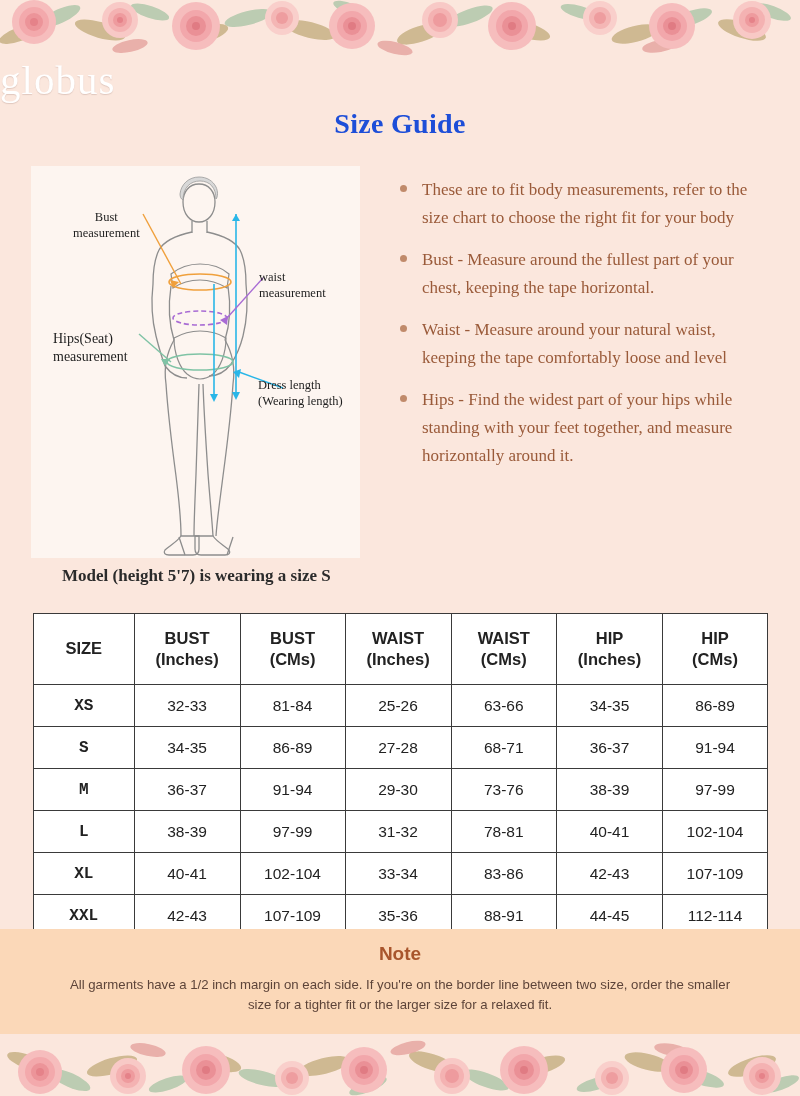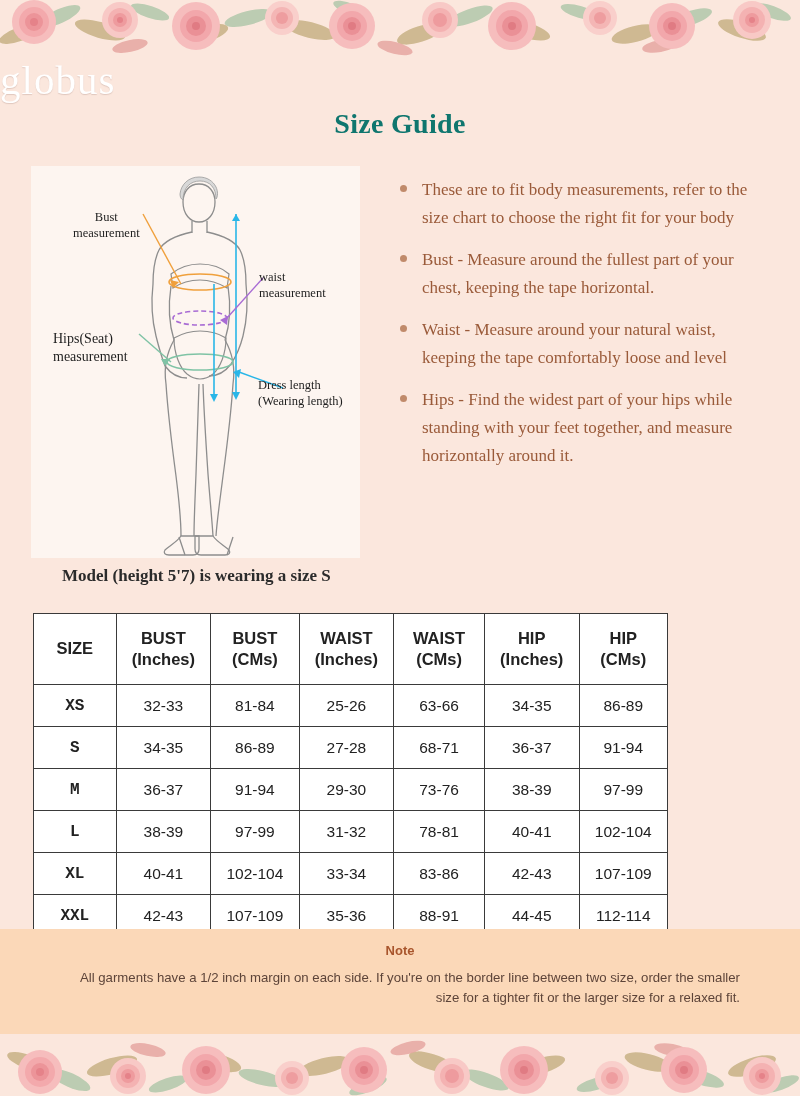--- a/index.html
+++ b/index.html
@@ -49,21 +49,21 @@
     text-shadow: 0 1px 1px rgba(190,160,150,.45);
   }
   .title {
     position: absolute;
     top: 108px;
     left: 0;
     width: 800px;
     text-align: center;
     font-size: 28px;
     font-weight: bold;
-    color: #0f766e;
+    color: #1d4ed8;
     letter-spacing: .3px;
   }
 
   
   .figure-panel {
     position: absolute;
     left: 31px;
     top: 166px;
     width: 329px;
     height: 392px;
@@ -103,21 +103,21 @@
     height: 7px;
     border-radius: 50%;
     background: #c08a6a;
   }
 
   
   .size-table {
     position: absolute;
     left: 33px;
     top: 613px;
-    width: 635px;
+    width: 735px;
     border-collapse: collapse;
     background: #ffffff;
     font-family: "Liberation Sans", sans-serif;
   }
   .size-table th, .size-table td {
     border: 1px solid #3a3a3a;
     text-align: center;
     color: #222;
   }
   .size-table th {
@@ -144,31 +144,30 @@
     left: 0;
     top: 929px;
     width: 800px;
     height: 105px;
     background: #fbd8b8;
     text-align: center;
     font-family: "Liberation Sans", sans-serif;
   }
   .note-title {
     margin-top: 14px;
-    font-size: 13px;
+    font-size: 19px;
     font-weight: bold;
     color: #a8552c;
   }
   .note-text {
     margin-top: 10px;
     font-size: 13.2px;
     line-height: 1.55;
     color: #5d4439;
     padding: 0 60px;
-    text-align: right;
   }
 </style>
 </head>
 <body>
 
 <div class="page">
 
   <div class="floral top">
     <svg width="800" height="62" viewBox="0 0 800 62">
       <g>

